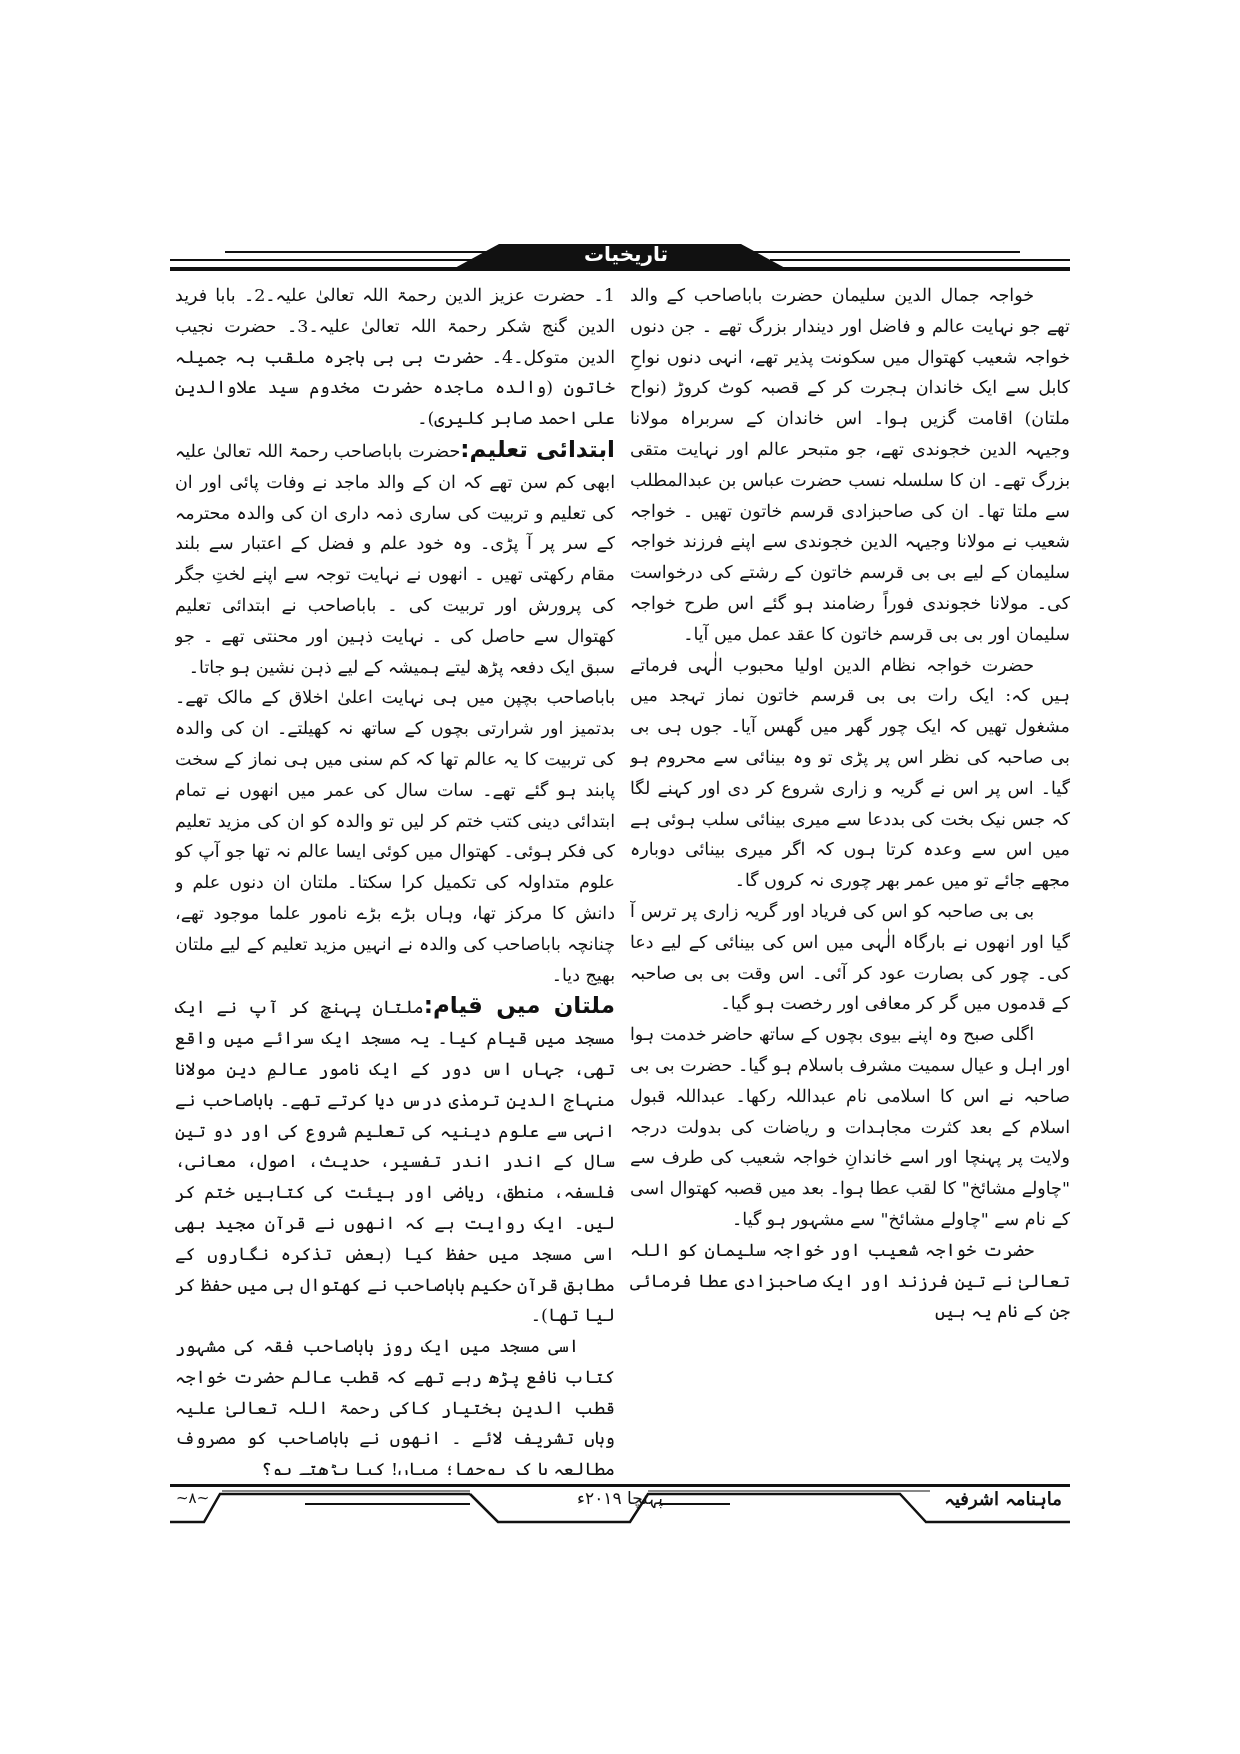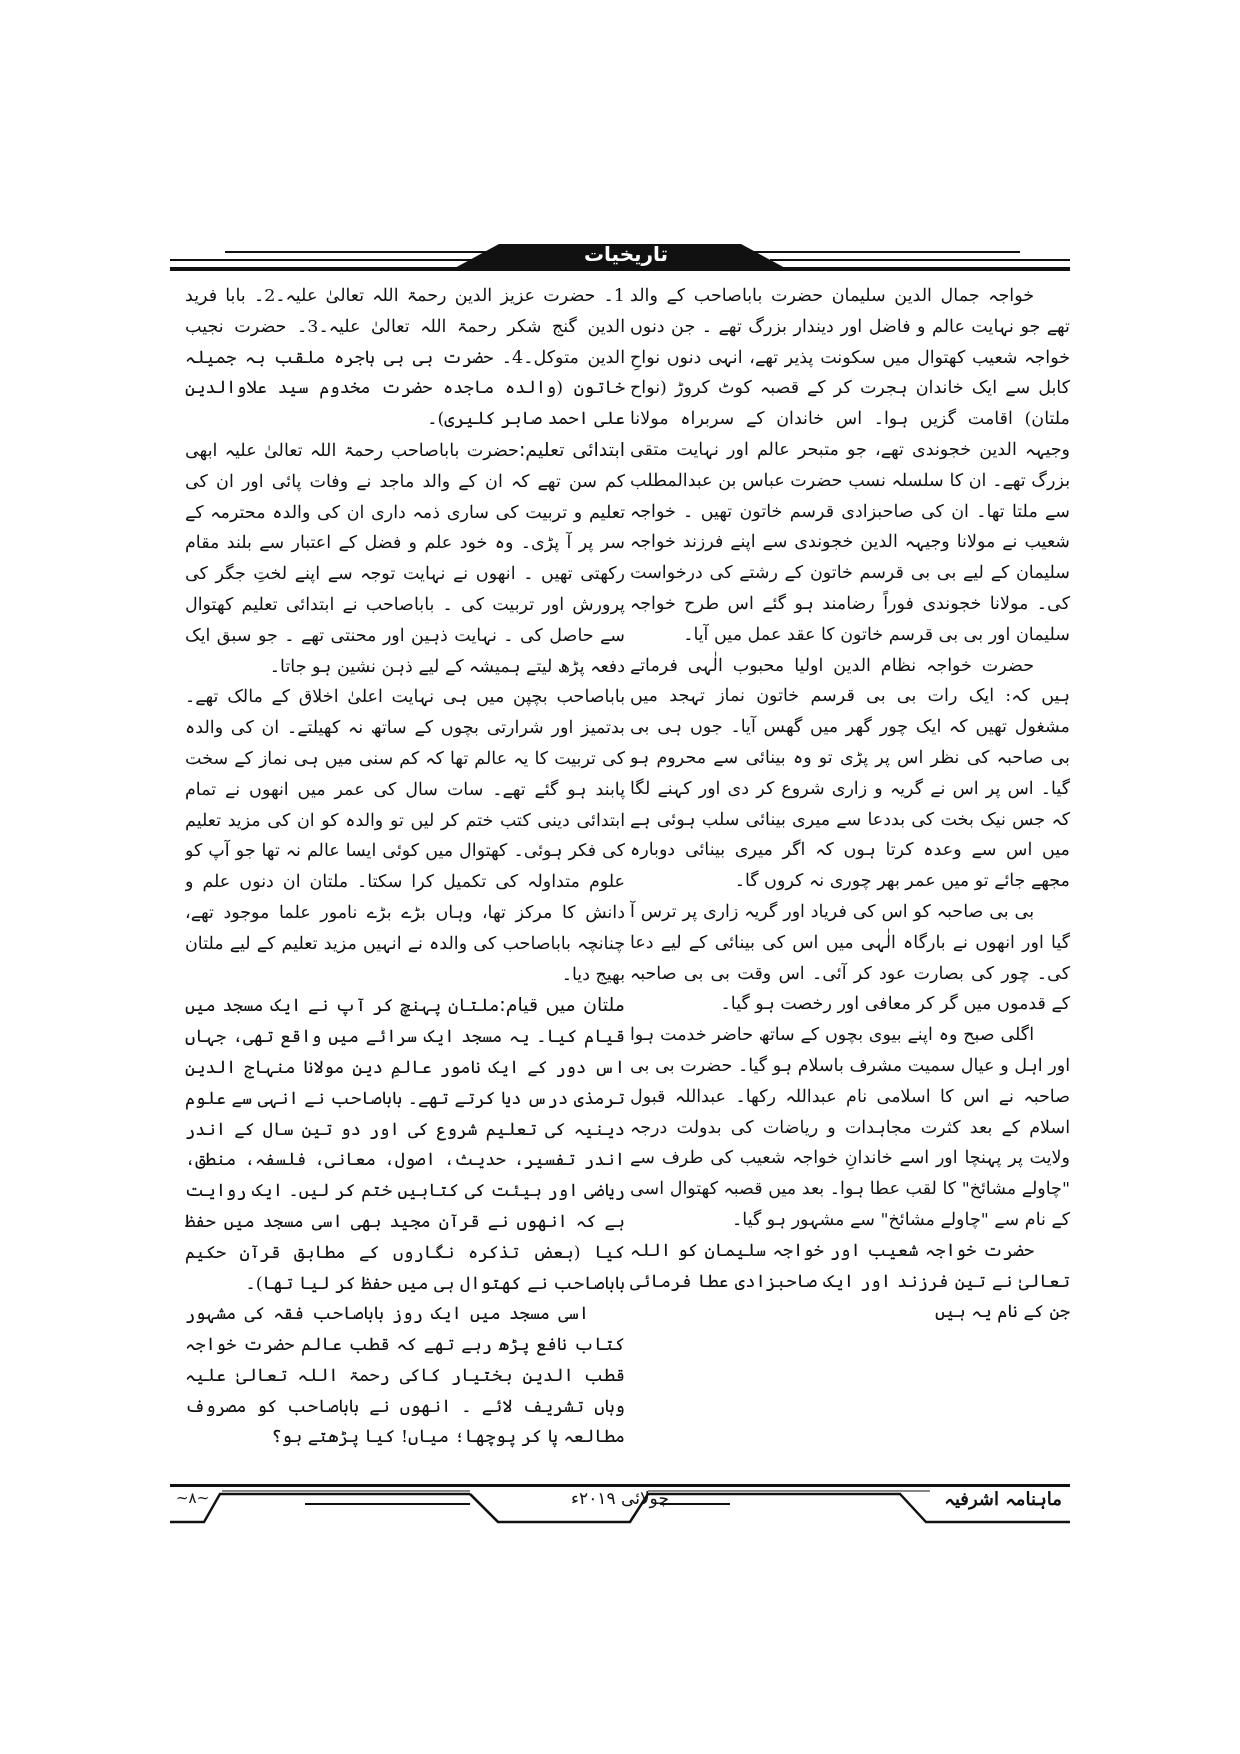--- a/index.html
+++ b/index.html
@@ -18,24 +18,24 @@
   .h-badge svg { position:absolute; left:0; top:0; }
   .h-badge-text { position:absolute; left:12px; right:0; top:-2px; text-align:center;
                   color:#fff; font-weight:bold; font-size:20px; direction:rtl;
                   font-family:"DejaVu Sans", sans-serif; }
 
   
   .column { position:absolute; top:280px; width:440px; height:1195px;
             direction:rtl; text-align:justify; font-family:"DejaVu Serif", serif;
             font-size:17.5px; line-height:30.8px; overflow:hidden; }
   .col-right { left:630px; }
-  .col-left  { left:175px;margin-left:10px; }
+  .col-left  { left:175px; }
   .para { margin:0; }
   .para.indent { text-indent:36px; }
-  .subhead { font-weight:normal; font-size:19px; font-family:"DejaVu Sans", sans-serif; }
+  .subhead { font-weight:bold; font-size:23px; font-family:"DejaVu Sans", sans-serif; }
 
   
   .footer { position:absolute; left:170px; top:1484px; width:900px; height:40px; }
   .footer svg { position:absolute; left:0; top:0; }
   .f-magazine { position:absolute; right:8px; top:4px; font-size:18px; font-weight:bold;
                 direction:rtl; font-family:"DejaVu Serif", serif;margin-left:20px; }
   .f-date { position:absolute; left:370px; width:160px; top:4px; text-align:center;
             font-size:17px; direction:rtl; font-family:"DejaVu Serif", serif; }
   .f-page { position:absolute; left:6px; top:5px; font-size:15px;
             font-family:"DejaVu Sans", sans-serif; }
@@ -87,15 +87,15 @@
 
     <polyline points="0,38 34,38 50,10 300,10" fill="none" stroke="#111" stroke-width="2.5"></polyline>
     <line x1="52" y1="7" x2="300" y2="7" stroke="#111" stroke-width="1.2"></line>
 
     <line x1="135" y1="20" x2="300" y2="20" stroke="#111" stroke-width="2"></line>
     <polyline points="300,10 328,38 460,38 478,10 570,10 730,10 756,38 900,38" fill="none" stroke="#111" stroke-width="2.5"></polyline>
     <line x1="478" y1="7" x2="760" y2="7" stroke="#111" stroke-width="1.2"></line>
     <line x1="490" y1="20" x2="560" y2="20" stroke="#111" stroke-width="2"></line>
   </svg>
   <div class="f-page">~۸~</div>
-  <div class="f-date">جولائی ۲۰۱۹ء</div>
+  <div class="f-date">پہنچا ۲۰۱۹ء</div>
   <div class="f-magazine">ماہنامہ اشرفیہ</div>
 </div>
 
 </body></html>

